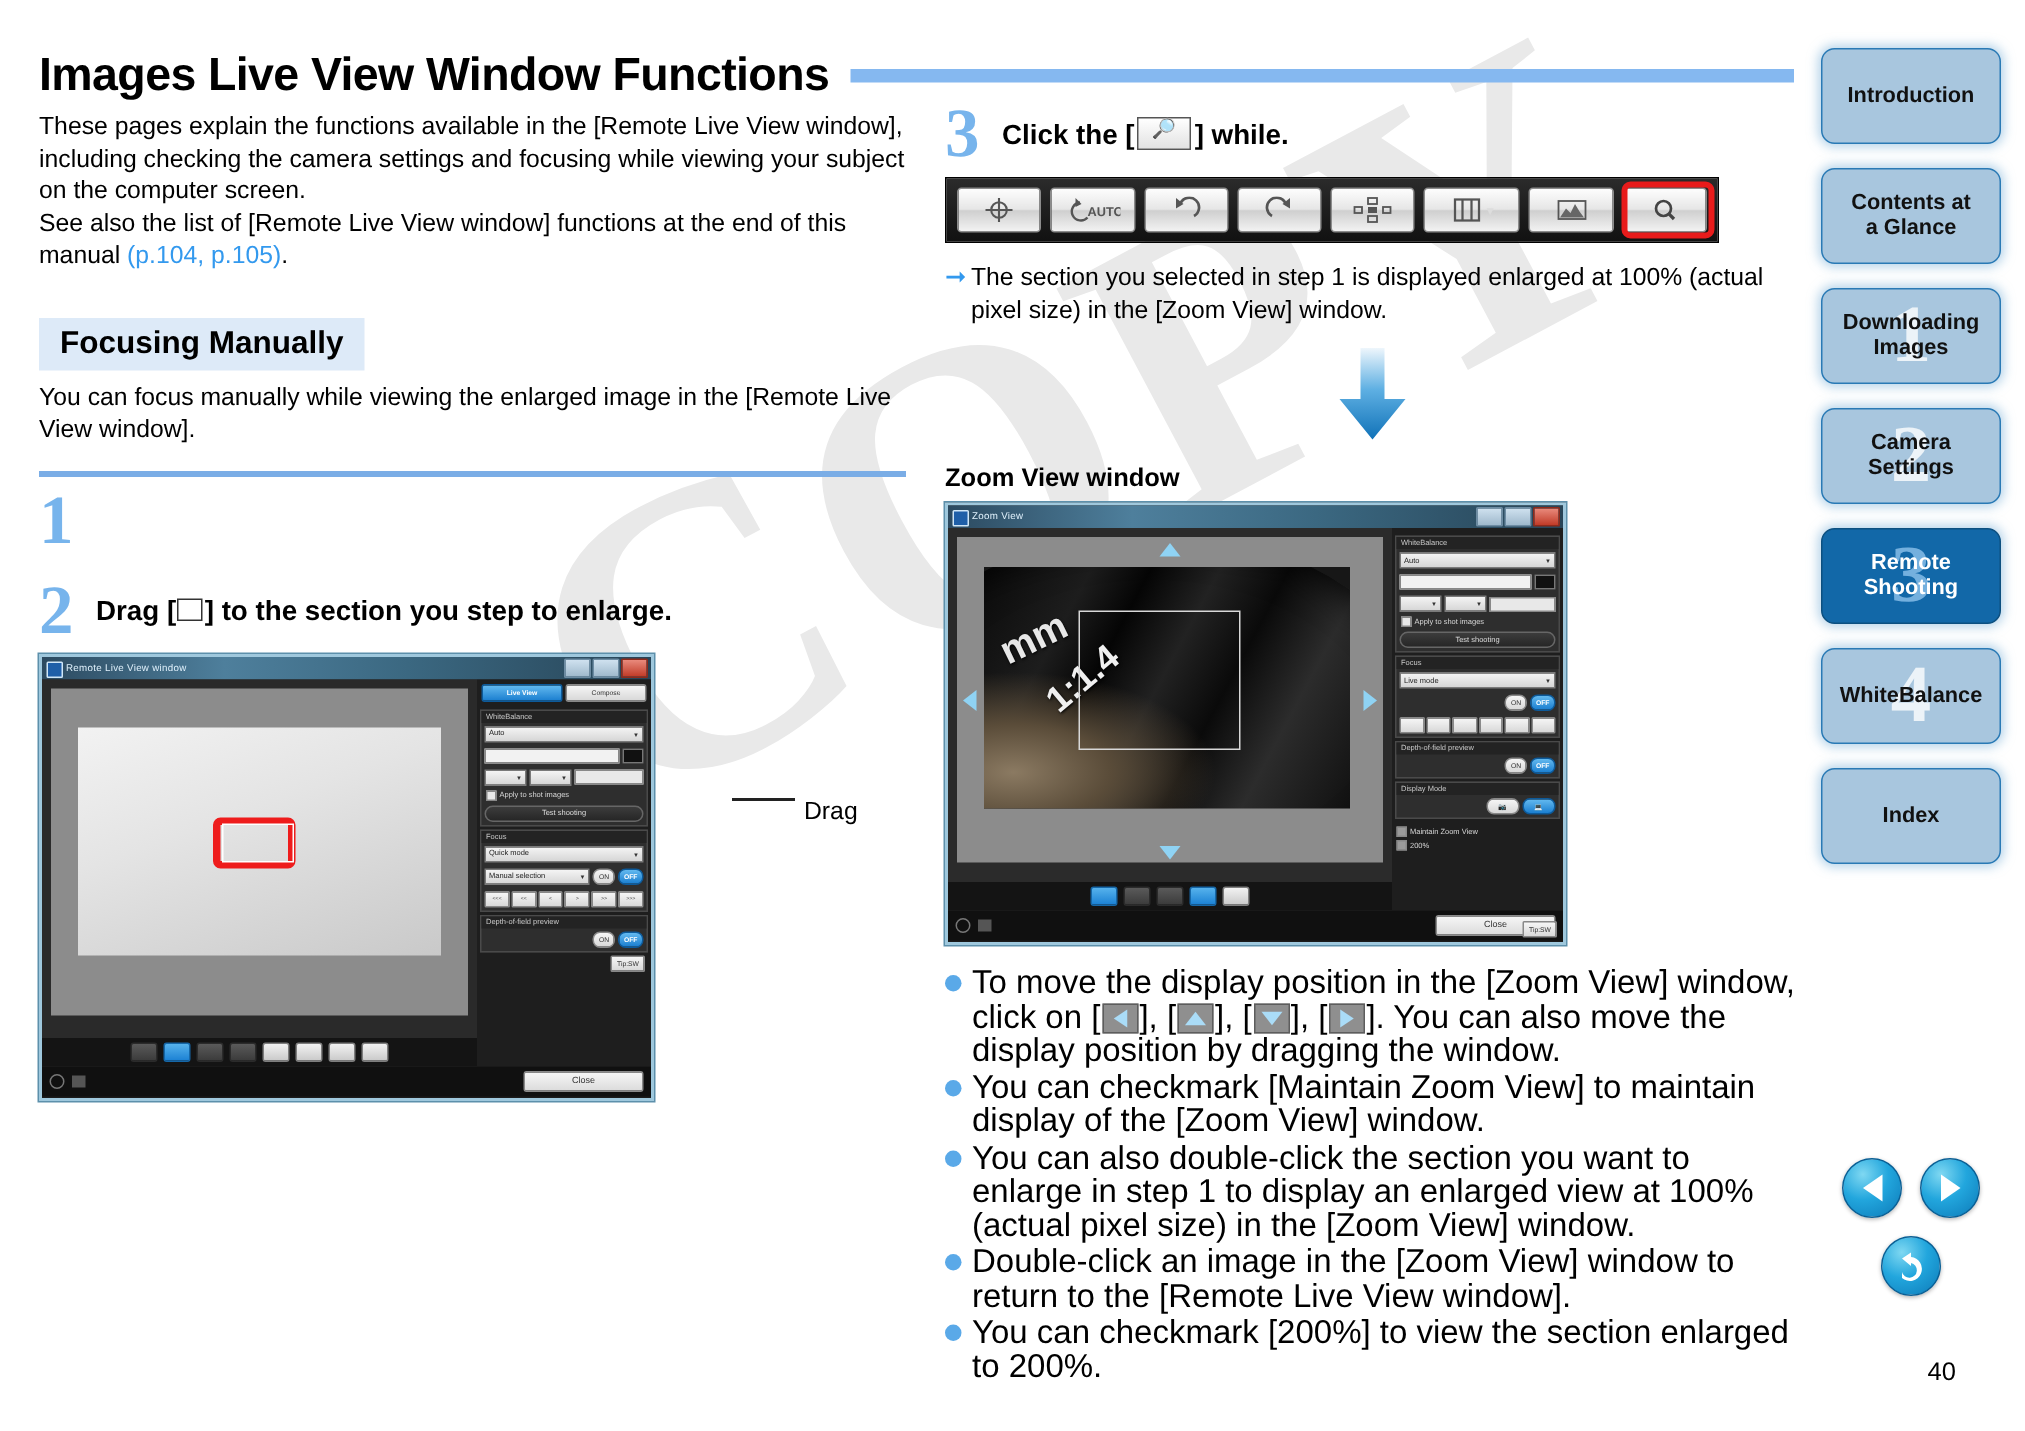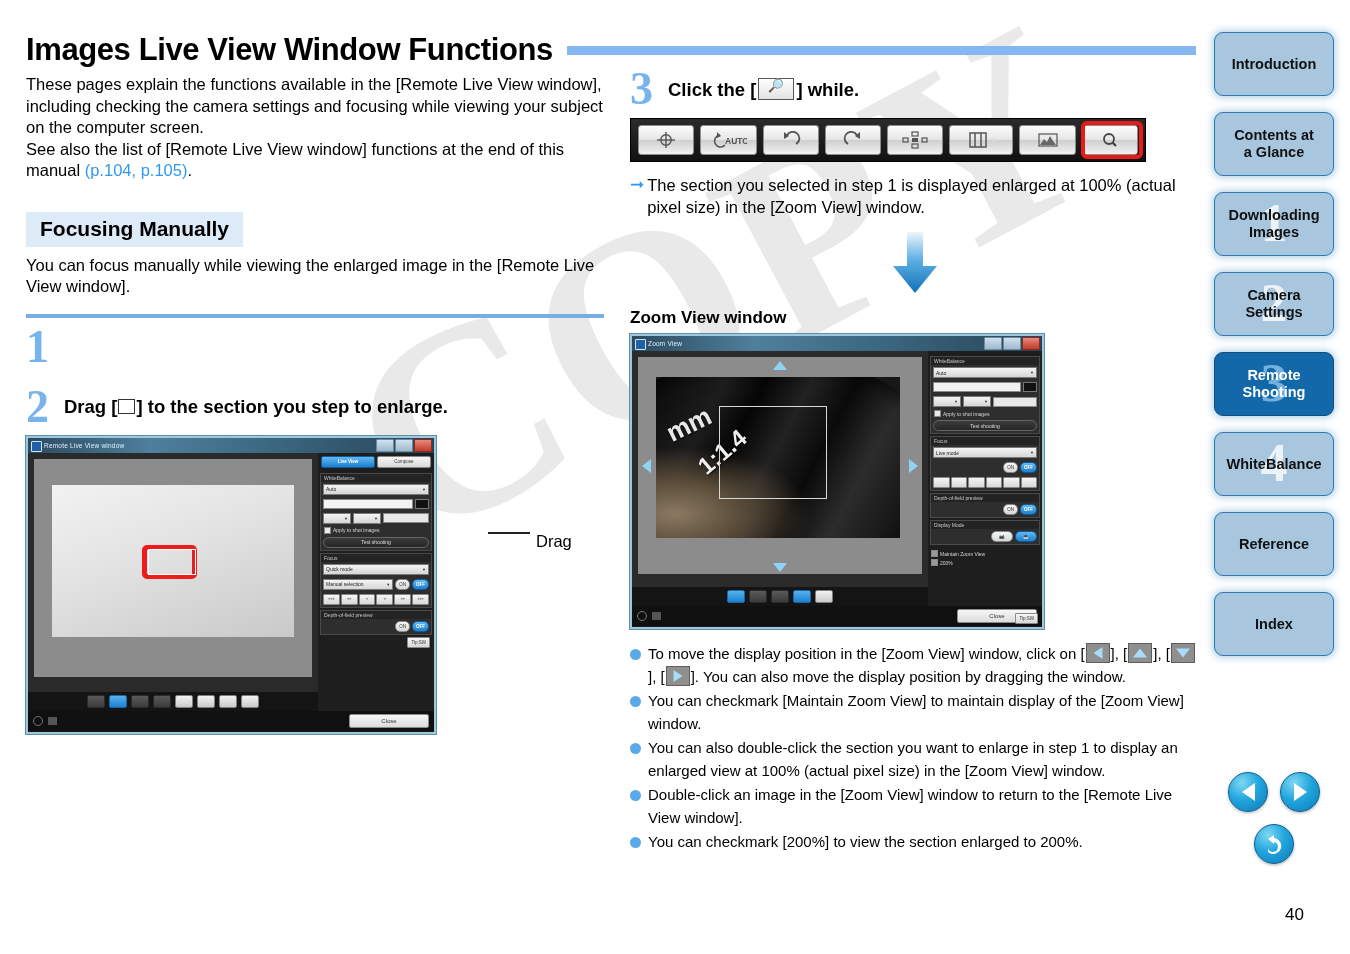--- a/index.html
+++ b/index.html
@@ -98,21 +98,21 @@
   .arrow-glyph { color: #3399ee; font-size: 17px; line-height: 22px; margin-right: 3px; }
   .arrow-text { font-size: 16.5px; line-height: 22px; }
 
   
   .bullets { margin-top: 14px; }
   .bullet-item { display: flex; margin-bottom: 2px; }
   .bullet-dot {
     width: 11px; height: 11px; border-radius: 50%;
     background: #5aa9e8; margin: 6px 7px 0 0; flex: 0 0 auto;
   }
-  .bullet-text { font-size: 15px; line-height: 22.5px; }
+  .bullet-text { font-size: 22px; line-height: 22.5px; }
   .tri-box {
     display: inline-block; width: 22px; height: 18px;
     background: #8f8f8f; border: 1px solid #5d5d5d;
     vertical-align: -4px; position: relative; margin: 0 1px;
   }
   .tri-box i { position: absolute; left: 50%; top: 50%; transform: translate(-50%,-50%); }
   .tri-l { width:0;height:0;border-top:6px solid transparent;border-bottom:6px solid transparent;border-right:9px solid #aadcf7; }
   .tri-r { width:0;height:0;border-top:6px solid transparent;border-bottom:6px solid transparent;border-left:9px solid #aadcf7; }
   .tri-u { width:0;height:0;border-left:7px solid transparent;border-right:7px solid transparent;border-bottom:9px solid #aadcf7; }
   .tri-d { width:0;height:0;border-left:7px solid transparent;border-right:7px solid transparent;border-top:9px solid #aadcf7; }
@@ -715,24 +715,20 @@
     <div class="tabbtn active">
       <span class="ghost">3</span>
       <span class="lbl">Remote<br>Shooting</span>
     </div>
     <div class="tabbtn">
       <span class="ghost">4</span>
       <span class="lbl">WhiteBalance</span>
     </div>
     <div class="tabbtn">
       <span class="ghost"></span>
-      <span class="lbl">Reference</span>
-    </div>
-    <div class="tabbtn">
-      <span class="ghost"></span>
       <span class="lbl">Index</span>
     </div>
   </div>
 
   <div class="navpad">
     <div class="navrow">
       <div class="navcirc">
         <i class="ar-l"></i>
       </div>
       <div class="navcirc">

